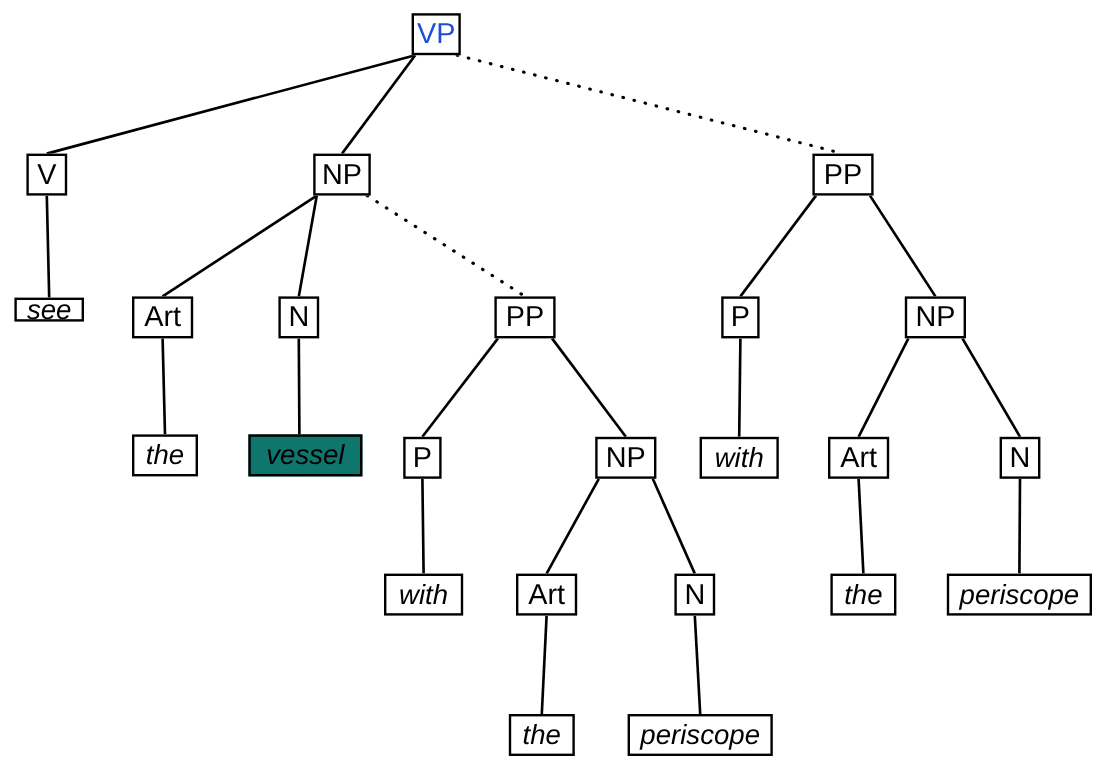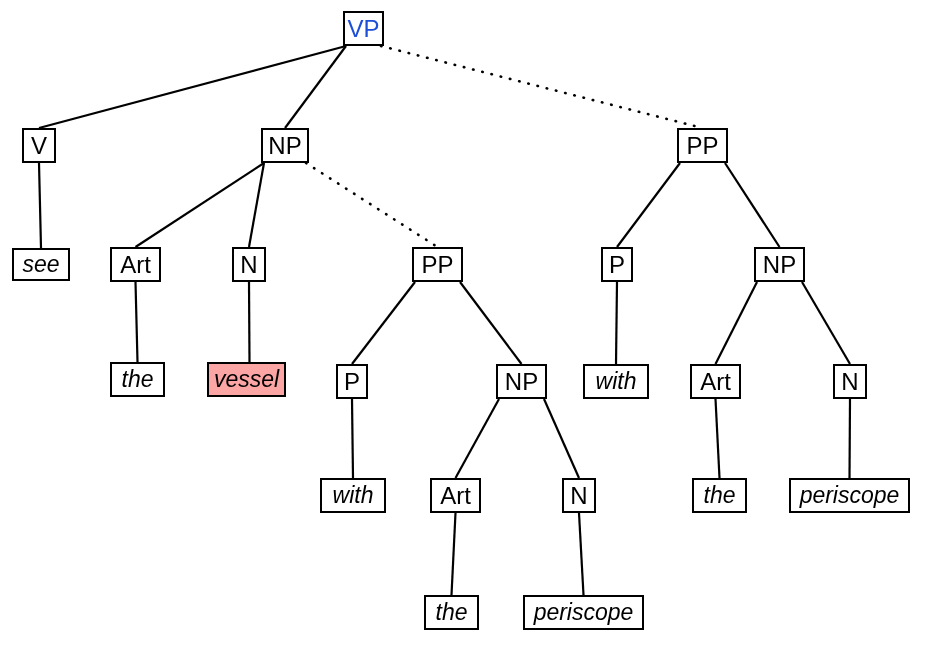--- a/index.html
+++ b/index.html
@@ -73,28 +73,28 @@
       <line x1="757" y1="282" x2="715.5" y2="364" stroke="#000000" stroke-width="2.2"></line>
       <line x1="802" y1="282" x2="850" y2="364" stroke="#000000" stroke-width="2.2"></line>
       <line x1="715.5" y1="399" x2="719.5" y2="478" stroke="#000000" stroke-width="2.2"></line>
       <line x1="850" y1="399" x2="849.5" y2="478" stroke="#000000" stroke-width="2.2"></line>
     </svg>
   <div id="nodes-layer">
       <div class="node cat" style="left: 343px; top: 11px; width: 41px; height: 35px; border-color: rgb(0, 0, 0); color: #1d4ed8; background: rgb(255, 255, 255);">VP</div>
       <div class="node cat" style="left: 22px; top: 128px; width: 34px; height: 35px; border-color: rgb(0, 0, 0); color: rgb(0, 0, 0); background: rgb(255, 255, 255);">V</div>
       <div class="node cat" style="left: 261px; top: 128px; width: 48px; height: 35px; border-color: rgb(0, 0, 0); color: rgb(0, 0, 0); background: rgb(255, 255, 255);">NP</div>
       <div class="node cat" style="left: 677px; top: 128px; width: 51px; height: 35px; border-color: rgb(0, 0, 0); color: rgb(0, 0, 0); background: rgb(255, 255, 255);">PP</div>
-      <div class="node leaf" style="left: 12px; top: 248px; width: 58px; height: 33px; border-color: rgb(0, 0, 0); color: rgb(0, 0, 0); background: rgb(255, 255, 255);">see</div>
+      <div class="node leaf" style="left: 12px; top: 248px; width: 58px; height: 20px; border-color: rgb(0, 0, 0); color: rgb(0, 0, 0); background: rgb(255, 255, 255);">see</div>
       <div class="node cat" style="left: 110px; top: 247px; width: 51px; height: 35px; border-color: rgb(0, 0, 0); color: rgb(0, 0, 0); background: rgb(255, 255, 255);">Art</div>
       <div class="node cat" style="left: 232px; top: 247px; width: 34px; height: 35px; border-color: rgb(0, 0, 0); color: rgb(0, 0, 0); background: rgb(255, 255, 255);">N</div>
       <div class="node cat" style="left: 412px; top: 247px; width: 51px; height: 35px; border-color: rgb(0, 0, 0); color: rgb(0, 0, 0); background: rgb(255, 255, 255);">PP</div>
       <div class="node cat" style="left: 601px; top: 247px; width: 32px; height: 35px; border-color: rgb(0, 0, 0); color: rgb(0, 0, 0); background: rgb(255, 255, 255);">P</div>
       <div class="node cat" style="left: 754px; top: 247px; width: 51px; height: 35px; border-color: rgb(0, 0, 0); color: rgb(0, 0, 0); background: rgb(255, 255, 255);">NP</div>
       <div class="node leaf" style="left: 110px; top: 362px; width: 55px; height: 35px; border-color: rgb(0, 0, 0); color: rgb(0, 0, 0); background: rgb(255, 255, 255);">the</div>
-      <div class="node leaf" style="left: 207px; top: 362px; width: 79px; height: 35px; border-color: rgb(0, 0, 0); color: rgb(0, 0, 0); background: #fca5a5;">vessel</div>
+      <div class="node leaf" style="left: 207px; top: 362px; width: 95px; height: 35px; border-color: rgb(0, 0, 0); color: rgb(0, 0, 0); background: #0f766e;">vessel</div>
       <div class="node cat" style="left: 336px; top: 364px; width: 32px; height: 35px; border-color: rgb(0, 0, 0); color: rgb(0, 0, 0); background: rgb(255, 255, 255);">P</div>
       <div class="node cat" style="left: 496px; top: 364px; width: 51px; height: 35px; border-color: rgb(0, 0, 0); color: rgb(0, 0, 0); background: rgb(255, 255, 255);">NP</div>
       <div class="node leaf" style="left: 583px; top: 364px; width: 66px; height: 35px; border-color: rgb(0, 0, 0); color: rgb(0, 0, 0); background: rgb(255, 255, 255);">with</div>
       <div class="node cat" style="left: 690px; top: 364px; width: 51px; height: 35px; border-color: rgb(0, 0, 0); color: rgb(0, 0, 0); background: rgb(255, 255, 255);">Art</div>
       <div class="node cat" style="left: 833px; top: 364px; width: 34px; height: 35px; border-color: rgb(0, 0, 0); color: rgb(0, 0, 0); background: rgb(255, 255, 255);">N</div>
       <div class="node leaf" style="left: 320px; top: 478px; width: 66px; height: 35px; border-color: rgb(0, 0, 0); color: rgb(0, 0, 0); background: rgb(255, 255, 255);">with</div>
       <div class="node cat" style="left: 430px; top: 478px; width: 51px; height: 35px; border-color: rgb(0, 0, 0); color: rgb(0, 0, 0); background: rgb(255, 255, 255);">Art</div>
       <div class="node cat" style="left: 562px; top: 478px; width: 34px; height: 35px; border-color: rgb(0, 0, 0); color: rgb(0, 0, 0); background: rgb(255, 255, 255);">N</div>
       <div class="node leaf" style="left: 692px; top: 478px; width: 55px; height: 35px; border-color: rgb(0, 0, 0); color: rgb(0, 0, 0); background: rgb(255, 255, 255);">the</div>
       <div class="node leaf" style="left: 789px; top: 478px; width: 121px; height: 35px; border-color: rgb(0, 0, 0); color: rgb(0, 0, 0); background: rgb(255, 255, 255);">periscope</div>

